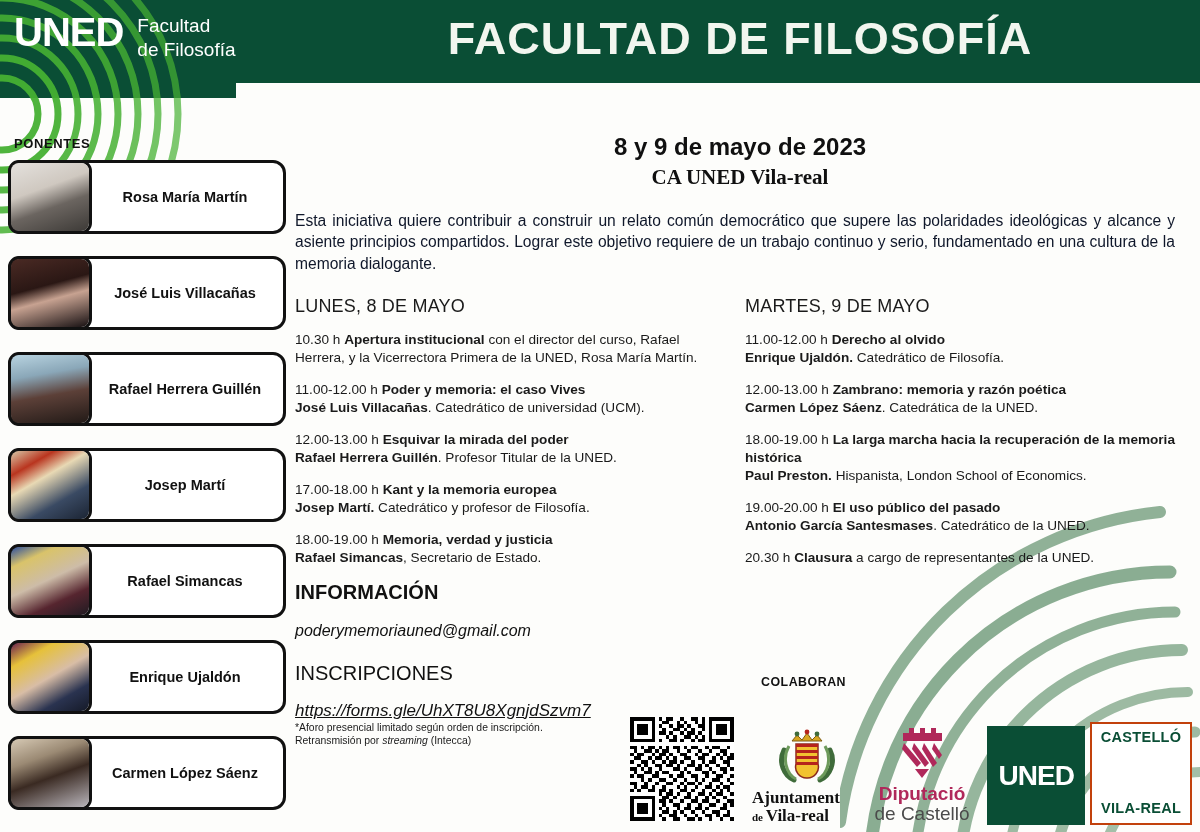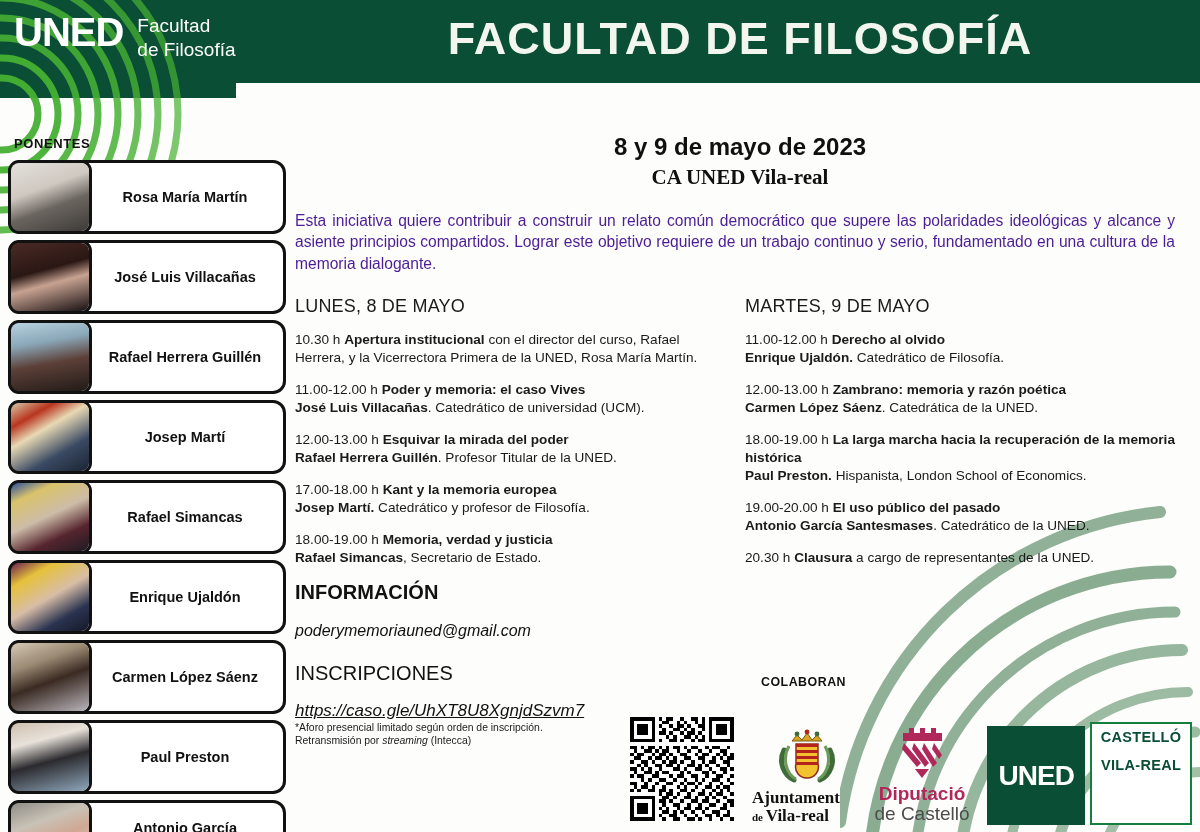--- a/index.html
+++ b/index.html
@@ -65,21 +65,21 @@
     position:absolute;left:14px;top:136px;
     font-size:13px;font-weight:bold;letter-spacing:.6px;color:#111;
     z-index:9;
   }
   .speakers{
     position:absolute;left:8px;top:160px;width:278px;
     z-index:9;
   }
   .speaker{
     position:relative;
-    height:68px;margin-bottom:6px;
+    height:68px;margin-bottom:22px;
     border:3px solid #111;
     border-radius:13px;
     background:#ffffff;
     display:flex;align-items:center;
   }
   .sp-photo{
     position:absolute;left:-3px;top:-3px;
     width:78px;height:68px;
     border:3px solid #111;border-radius:11px;
     overflow:hidden;background:#cfcfcf;
@@ -108,21 +108,21 @@
   .main-date{
     text-align:center;font-size:24px;font-weight:bold;color:#101010;
     margin-top:22px;line-height:1.28;
   }
   .main-place{
     text-align:center;font-size:21px;font-weight:bold;color:#101010;
     margin-top:2px;
     font-family:Liberation Serif, serif;
   }
   .intro{
-    margin-top:20px;font-size:15.6px;color:#4c1d95;line-height:1.38;
+    margin-top:20px;font-size:15.6px;color:#0f172a;line-height:1.38;
     text-align:justify;width:880px;
   }
 
   
   .cols{
     display:flex;margin-top:22px;width:890px;
   }
   .col{width:430px;}
   .col.right{margin-left:20px;width:440px;}
   .day-head{
@@ -175,22 +175,22 @@
   .logo-dip .crest{height:60px;display:flex;align-items:flex-end;justify-content:center;}
   .logo-dip .t1{font-size:19px;font-weight:bold;color:#b0285a;line-height:1.05;margin-top:3px;}
   .logo-dip .t2{font-size:19px;color:#4b4b4b;line-height:1.1;}
 
   .logo-uned-box{
     width:99px;height:99px;background:#0a4e35;
     display:flex;align-items:center;justify-content:center;margin-left:10px;
   }
   .logo-uned-box span{color:#fff;font-size:28px;font-weight:bold;letter-spacing:-1px;}
   .logo-cv-box{
-    width:99px;height:99px;border:2px solid #15803d;background:#fff;
-    display:flex;flex-direction:column;align-items:center;justify-content:flex-start;
+    width:99px;height:99px;border:2px solid #c2410c;background:#fff;
+    display:flex;flex-direction:column;align-items:center;justify-content:space-between;
     margin-left:5px;
   }
   .logo-cv-box span{color:#0a4e35;font-size:14.5px;font-weight:bold;line-height:1.9;letter-spacing:.3px;}
 
   
   .brush{
     position:absolute;right:-60px;bottom:-40px;width:420px;height:430px;
     z-index:1;pointer-events:none;
   }
 </style>
@@ -331,21 +331,21 @@
           <span> 17.00-18.00 h </span><b>Kant y la memoria europea</b><br><b>Josep Martí.</b><span> Catedrático y profesor de Filosofía.</span>
         </div>
 
         <div class="slot">
           <span>18.00-19.00 h </span><b>Memoria, verdad y justicia</b><br><b>Rafael Simancas</b><span>, Secretario de Estado.</span>
         </div>
 
         <div class="info-h">INFORMACIÓN</div>
         <div class="info-mail">poderymemoriauned@gmail.com</div>
         <div class="insc-h">INSCRIPCIONES</div>
-        <div class="insc-link">https://caso.gle/UhXT8U8XgnjdSzvm7</div>
+        <div class="insc-link">https://forms.gle/UhXT8U8XgnjdSzvm7</div>
         <div class="foot-note">
           <span>*Aforo presencial limitado según orden de inscripción.</span><br><span>Retransmisión por </span><i>streaming</i><span> (Intecca)</span>
         </div>
       </div>
 
       <div class="col right">
         <div class="day-head">MARTES, 9 DE MAYO</div>
 
         <div class="slot">
           <span>11.00-12.00 h </span><b>Derecho al olvido</b><br><b>Enrique Ujaldón.</b><span> Catedrático de Filosofía.</span>

